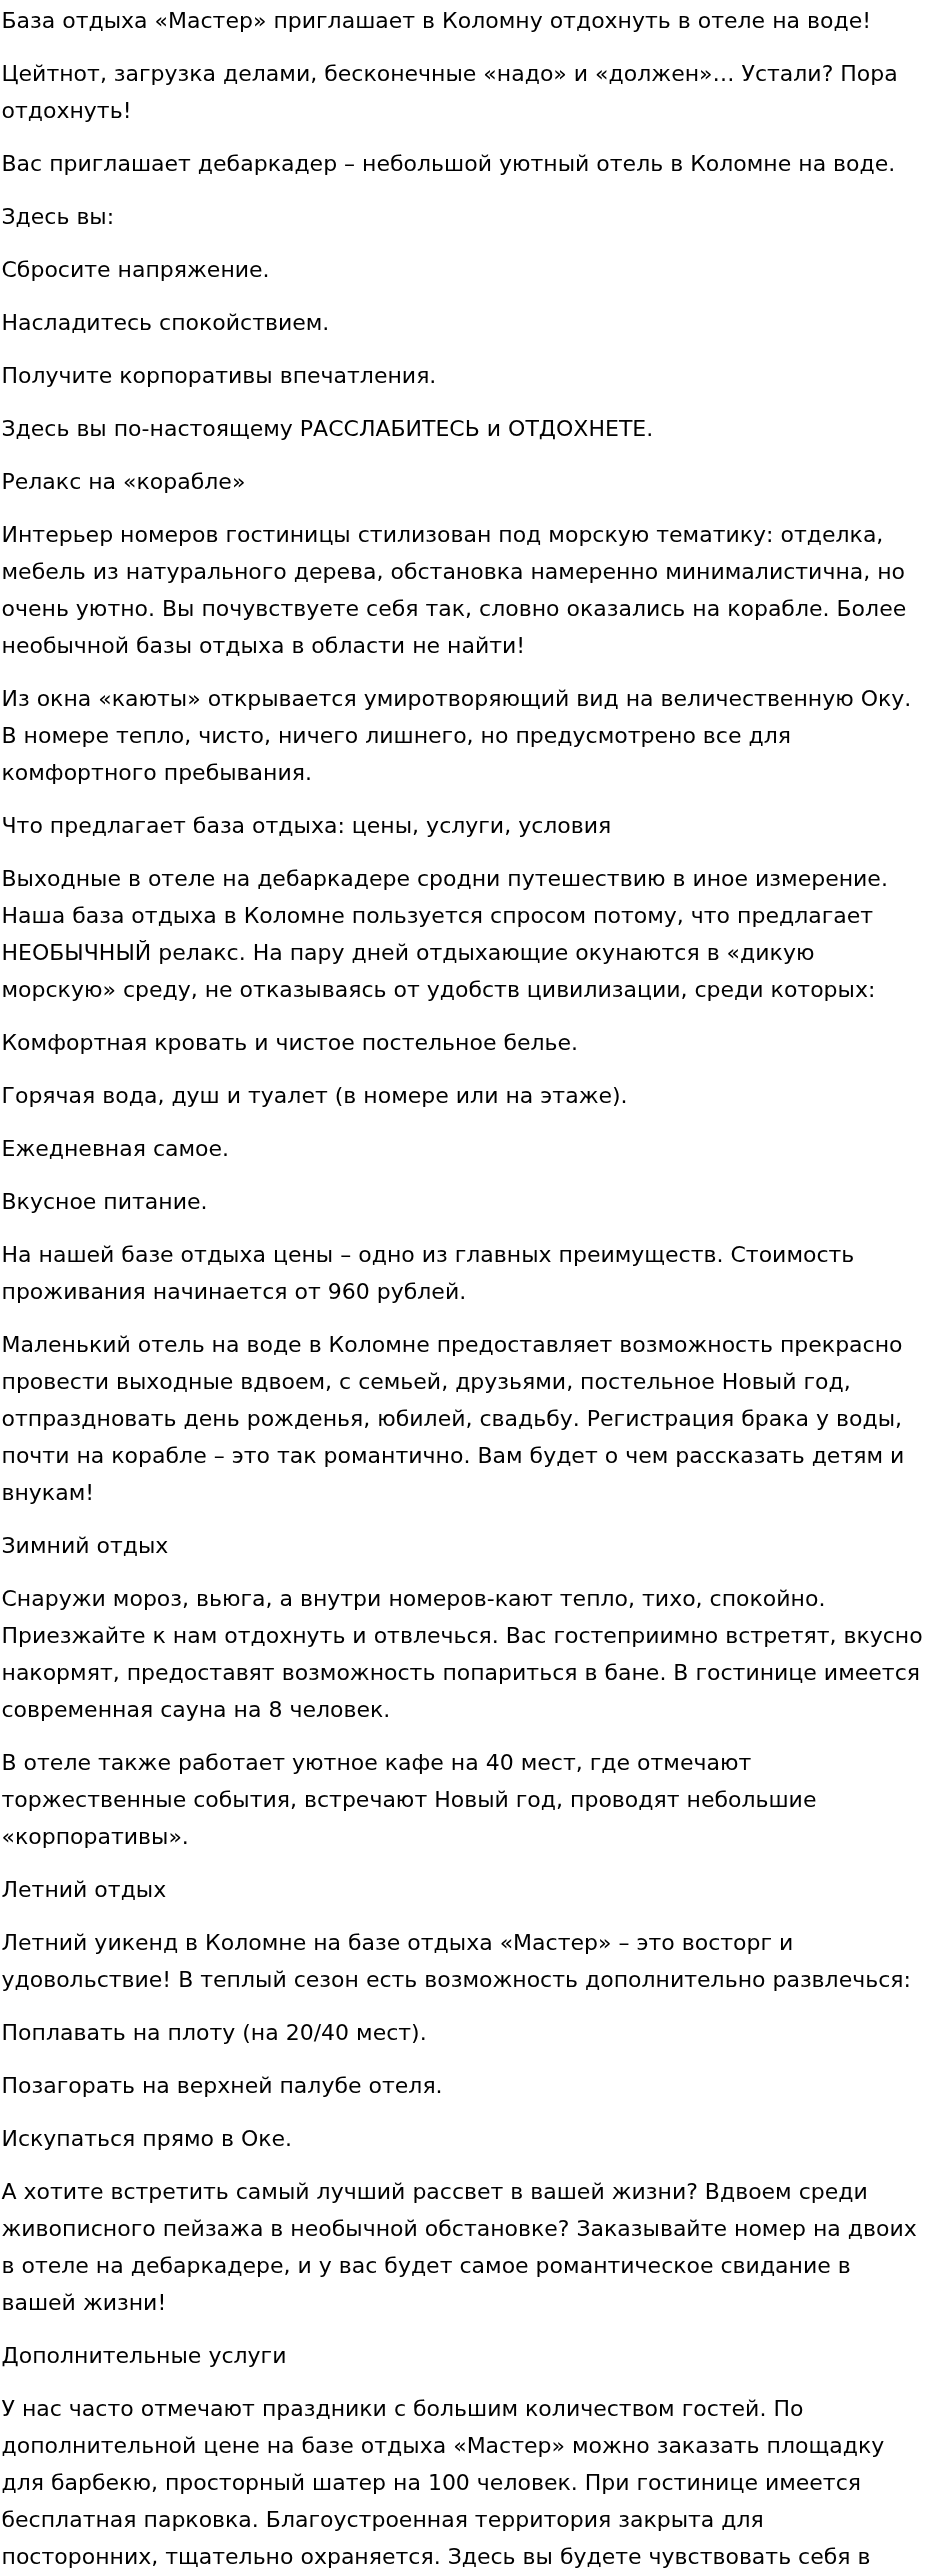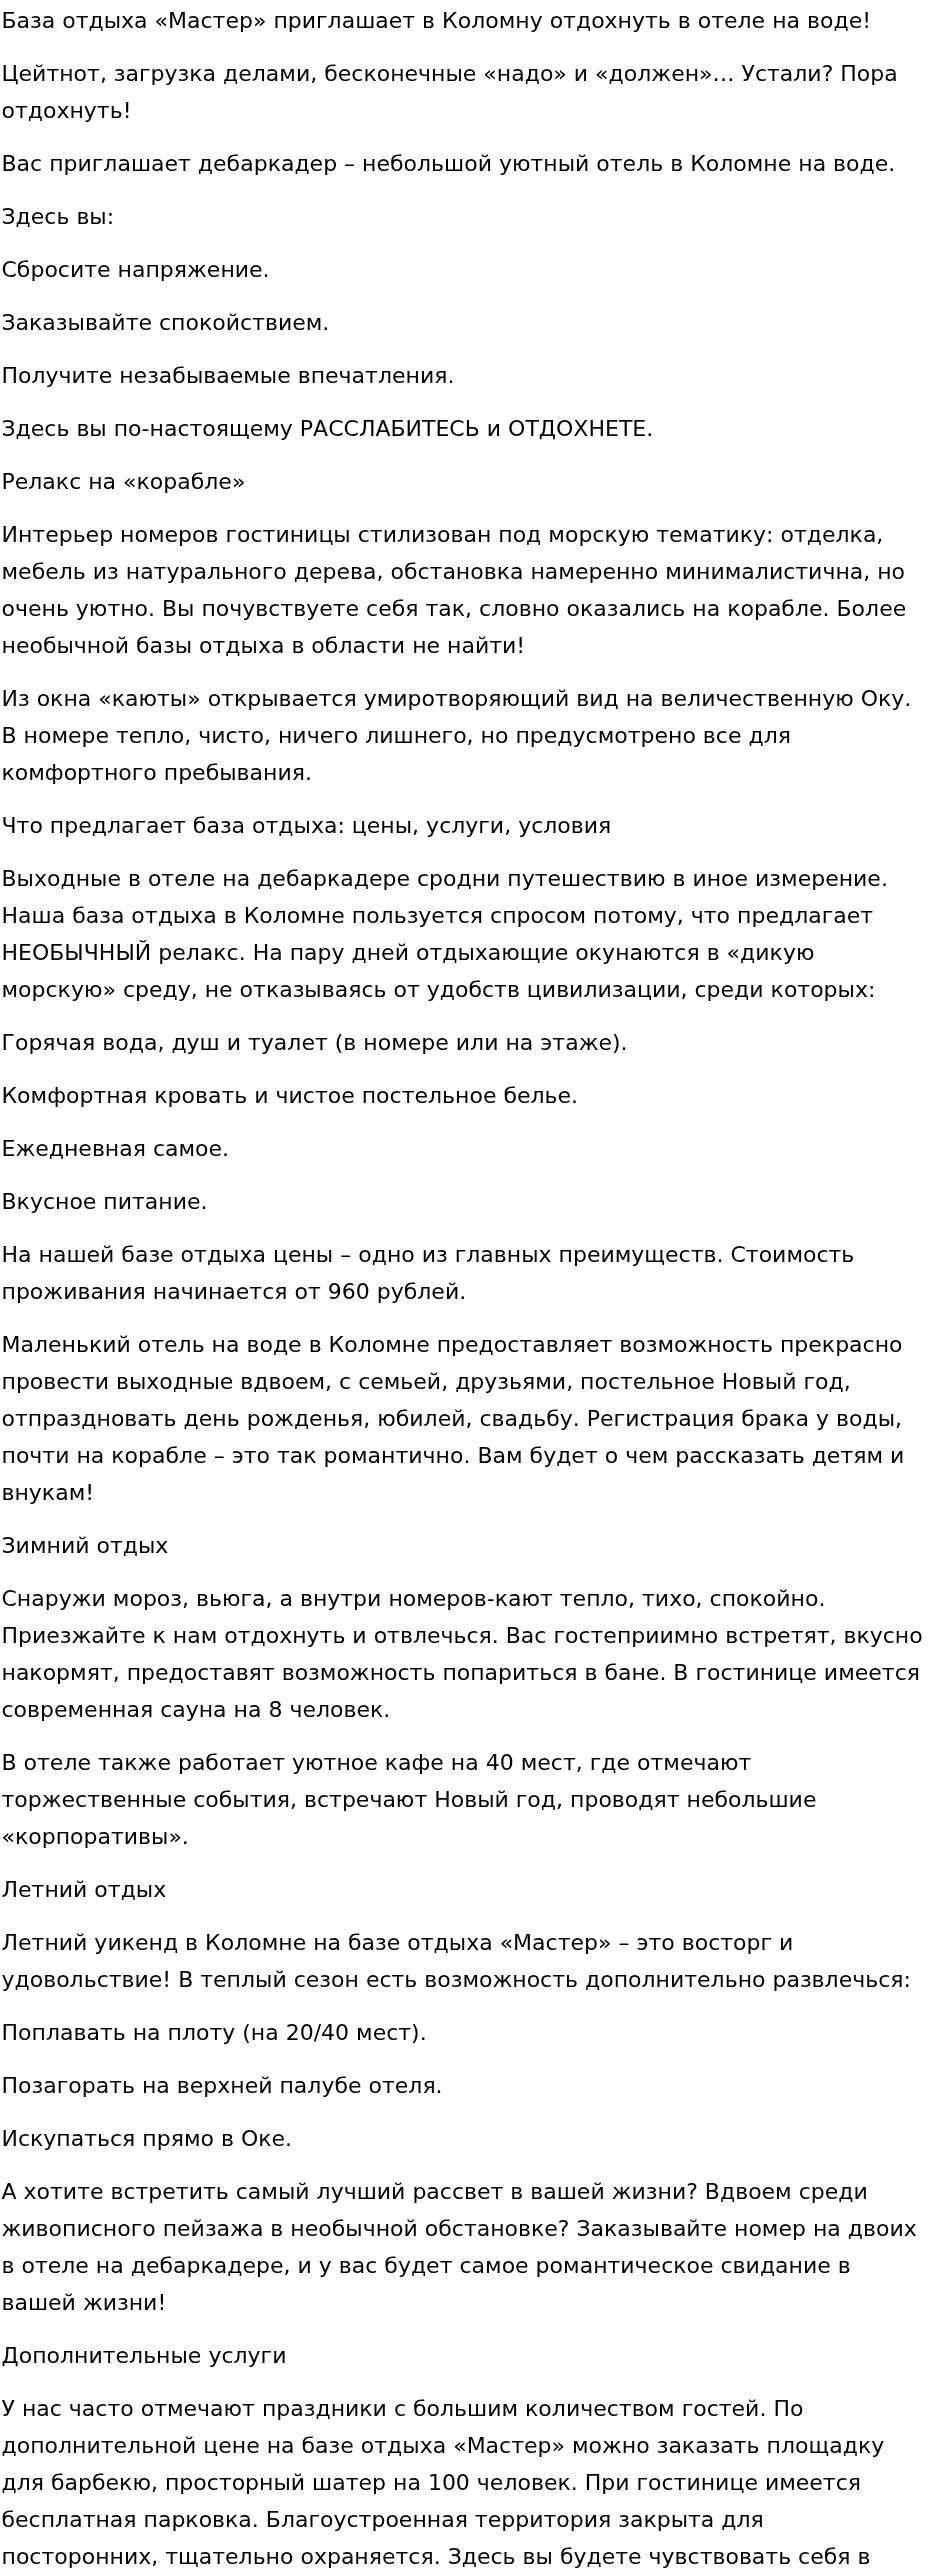--- a/index.html
+++ b/index.html
@@ -33,30 +33,30 @@
 </head>
 <body>
 
 <main class="page">
   <article>
       <p class="para">База отдыха «Мастер» приглашает в Коломну отдохнуть в отеле на воде!</p>
       <p class="para">Цейтнот, загрузка делами, бесконечные «надо» и «должен»… Устали? Пора отдохнуть!</p>
       <p class="para">Вас приглашает дебаркадер – небольшой уютный отель в Коломне на воде.</p>
       <p class="para">Здесь вы:</p>
       <p class="para">Сбросите напряжение.</p>
-      <p class="para">Заказывайте спокойствием.</p>
-      <p class="para">Получите незабываемые впечатления.</p>
+      <p class="para">Насладитесь спокойствием.</p>
+      <p class="para">Получите корпоративы впечатления.</p>
       <p class="para">Здесь вы по-настоящему РАССЛАБИТЕСЬ и ОТДОХНЕТЕ.</p>
       <p class="para">Релакс на «корабле»</p>
       <p class="para">Интерьер номеров гостиницы стилизован под морскую тематику: отделка, мебель из натурального дерева, обстановка намеренно минималистична, но очень уютно. Вы почувствуете себя так, словно оказались на корабле. Более необычной базы отдыха в области не найти!</p>
       <p class="para">Из окна «каюты» открывается умиротворяющий вид на величественную Оку. В номере тепло, чисто, ничего лишнего, но предусмотрено все для комфортного пребывания.</p>
       <p class="para">Что предлагает база отдыха: цены, услуги, условия</p>
       <p class="para">Выходные в отеле на дебаркадере сродни путешествию в иное измерение. Наша база отдыха в Коломне пользуется спросом потому, что предлагает НЕОБЫЧНЫЙ релакс. На пару дней отдыхающие окунаются в «дикую морскую» среду, не отказываясь от удобств цивилизации, среди которых:</p>
+      <p class="para">Комфортная кровать и чистое постельное белье.</p>
       <p class="para">Горячая вода, душ и туалет (в номере или на этаже).</p>
-      <p class="para">Комфортная кровать и чистое постельное белье.</p>
       <p class="para">Ежедневная самое.</p>
       <p class="para">Вкусное питание.</p>
       <p class="para">На нашей базе отдыха цены – одно из главных преимуществ. Стоимость проживания начинается от 960 рублей.</p>
       <p class="para">Маленький отель на воде в Коломне предоставляет возможность прекрасно провести выходные вдвоем, с семьей, друзьями, постельное Новый год, отпраздновать день рожденья, юбилей, свадьбу. Регистрация брака у воды, почти на корабле – это так романтично. Вам будет о чем рассказать детям и внукам!</p>
       <p class="para">Зимний отдых</p>
       <p class="para">Снаружи мороз, вьюга, а внутри номеров-кают тепло, тихо, спокойно. Приезжайте к нам отдохнуть и отвлечься. Вас гостеприимно встретят, вкусно накормят, предоставят возможность попариться в бане. В гостинице имеется современная сауна на 8 человек.</p>
       <p class="para">В отеле также работает уютное кафе на 40 мест, где отмечают торжественные события, встречают Новый год, проводят небольшие «корпоративы».</p>
       <p class="para">Летний отдых</p>
       <p class="para">Летний уикенд в Коломне на базе отдыха «Мастер» – это восторг и удовольствие! В теплый сезон есть возможность дополнительно развлечься:</p>
       <p class="para">Поплавать на плоту (на 20/40 мест).</p>

